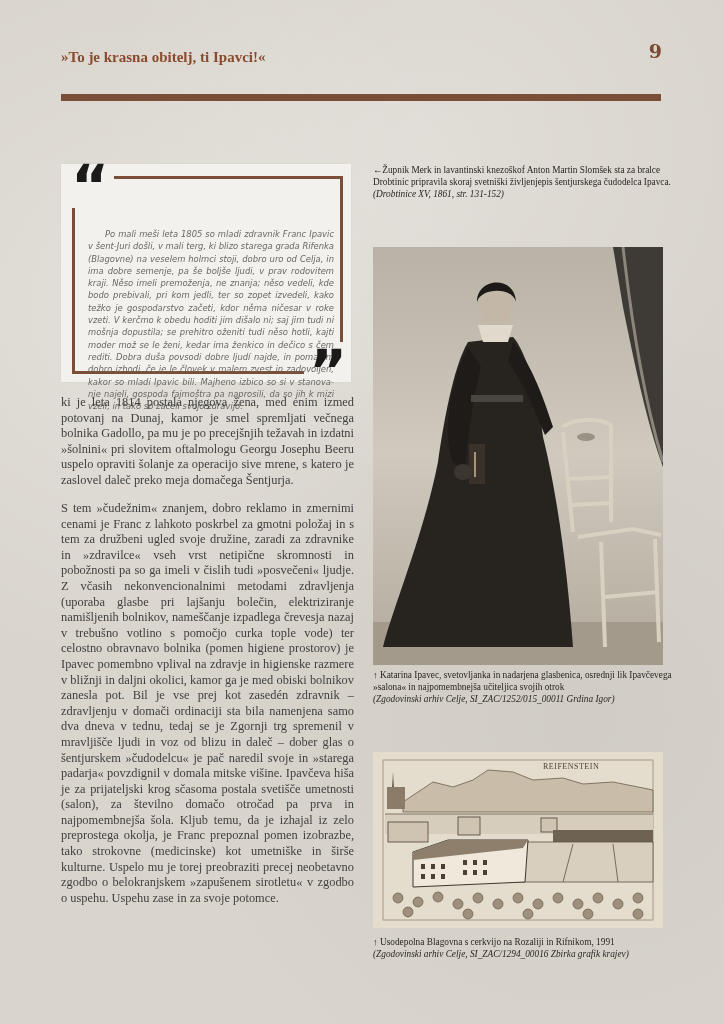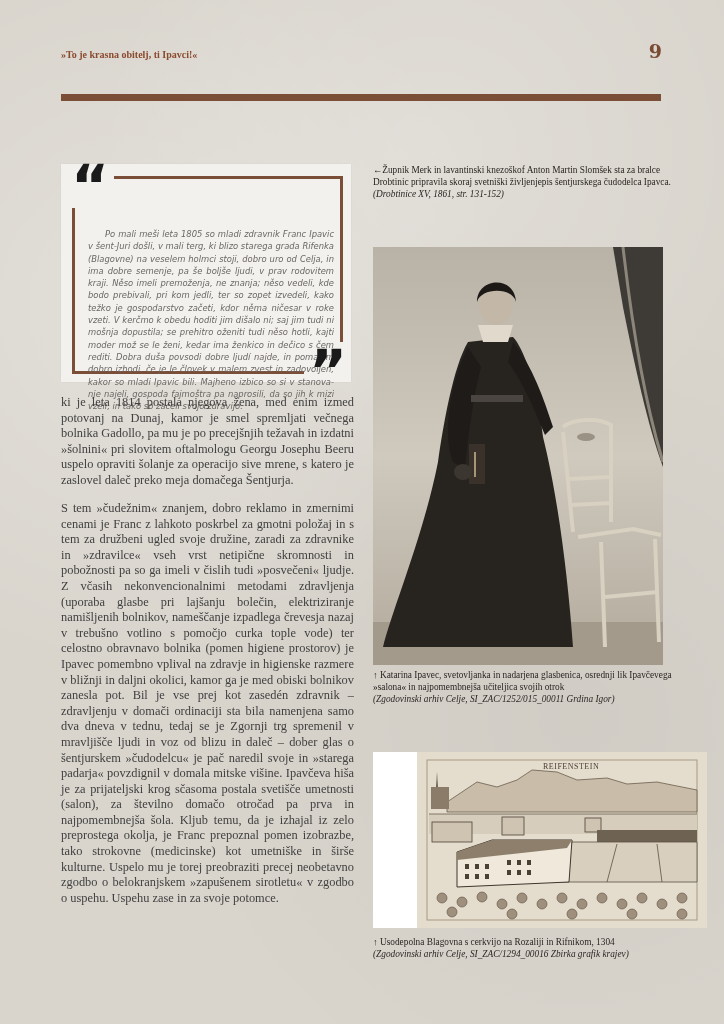--- a/index.html
+++ b/index.html
@@ -9,21 +9,21 @@
     background-image:
       radial-gradient(circle at 20% 30%, rgba(255,255,255,0.25) 0, rgba(255,255,255,0) 40%),
       radial-gradient(circle at 80% 70%, rgba(0,0,0,0.04) 0, rgba(0,0,0,0) 45%),
       radial-gradient(circle at 60% 15%, rgba(255,255,255,0.2) 0, rgba(255,255,255,0) 35%);
     font-family:"Liberation Serif", "DejaVu Serif", serif;
     color:#2a2522;
   }
   .running-head {
     position:absolute; left:61px; top:49px;
     font-family:"Liberation Serif", serif; font-weight:bold;
-    font-size:10px; color:#8a4a2e;
+    font-size:15px; color:#8a4a2e;
   }
   .page-number {
     position:absolute; right:62px; top:40px;
     font-family:"DejaVu Serif", serif; font-weight:bold;
     font-size:19px; color:#7a4a32;
   }
   .head-rule {
     position:absolute; left:61px; top:94px; width:600px; height:7px;
     background:#7b4e37;
   }
@@ -88,21 +88,21 @@
   .photo {
     position:absolute; left:373px; top:247px; width:290px; height:418px;
     background:linear-gradient(180deg,#bcb5aa 0%,#c9c2b6 40%,#b9b1a5 100%);
     overflow:hidden;
   }
   .photo svg { display:block; }
 
   
   .engraving {
     position:absolute; left:373px; top:752px; width:290px; height:176px;
-    background:#ffffff; overflow:hidden;padding-left:44px;
+    background:#fdba74; overflow:hidden;
   }
   .engraving-title {
     position:absolute; left:170px; top:10px;
     font-family:"Liberation Serif", serif; font-size:8px; letter-spacing:0.5px; color:#4a3f33;
   }
 </style>
 </head>
 <body>
 
 <div class="running-head">»To je krasna obitelj, ti Ipavci!«</div>
@@ -238,15 +238,15 @@
         <circle cx="95" cy="162" r="5"></circle>
       <circle cx="155" cy="162" r="5"></circle>
         <circle cx="215" cy="162" r="5"></circle>
         <circle cx="265" cy="162" r="5"></circle>
     </g>
   </svg>
   <div class="engraving-title">REIFENSTEIN</div>
 </div>
 
 <div class="caption cap3">
-  <span>↑</span> <span>Usodepolna Blagovna s cerkvijo na Rozaliji in Rifnikom, 1304</span><br>
+  <span>↑</span> <span>Usodepolna Blagovna s cerkvijo na Rozaliji in Rifnikom, 1991</span><br>
   <span class="src">(Zgodovinski arhiv Celje, SI_ZAC/1294_00016 Zbirka grafik krajev)</span>
 </div>
 
 </body></html>

